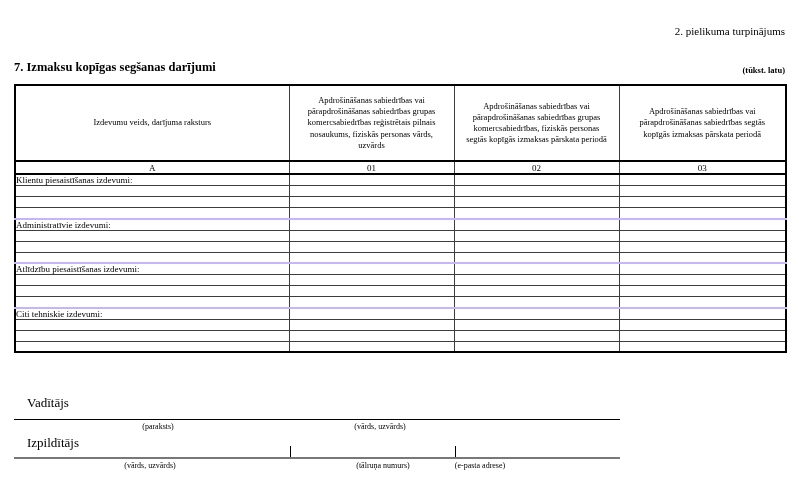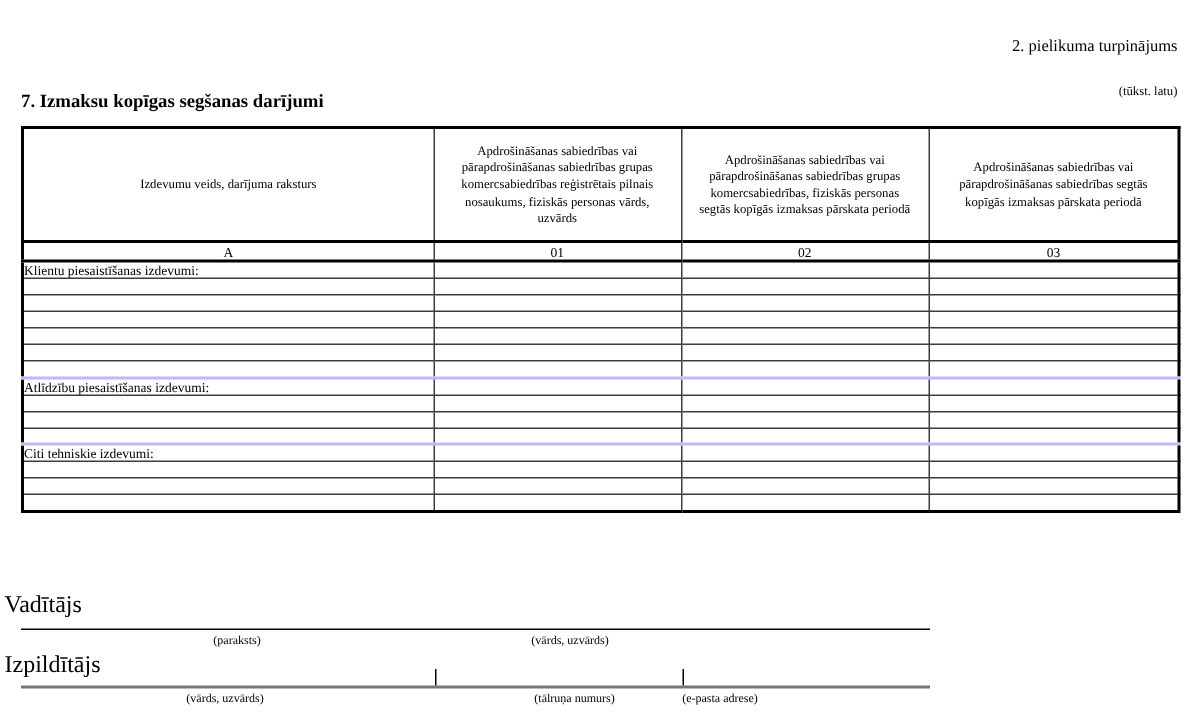--- a/index.html
+++ b/index.html
@@ -14,22 +14,23 @@
     position:absolute; top:13px; right:14px;
     font-size:11px;
     margin-top:12px;
   }
 
   .title {
     position:absolute; left:14px; top:60px;
     font-size:12.5px; font-weight:bold;
   }
   .units {
-    position:absolute; right:14px; top:55px;
+    position:absolute; right:14px; top:65px;
     font-size:8.5px;
+    font-weight:bold;
   }
 
   table.form {
     position:absolute; left:14px; top:84px;
     width:771px; border-collapse:collapse; table-layout:fixed;
     border:2px solid #000;
   }
   table.form th, table.form td {
     border:1px solid #3d3d3d;
     padding:0; overflow:hidden;
@@ -40,21 +41,21 @@
   }
   tr.codes-row td {
     height:13px; font-size:9px; text-align:center; vertical-align:middle;
     border-top:2px solid #000; border-bottom:2px solid #000;
   }
   tbody.rows td { height:11px; font-size:9px; vertical-align:middle; }
   tr.section-row td { border-top:2px solid #c4b5fd; }
   td.label-cell { text-align:left; padding:0 3px; white-space:nowrap; }
   tbody.rows tr:last-child td { border-bottom:2px solid #000; }
 
-  .footer-label { position:absolute; left:3px; font-size:16px;text-align:right; }
+  .footer-label { position:absolute; left:27px; font-size:13px;text-align:right; }
   #manager-label   { top:395px; }
   #executor-label  { top:435px; }
 
   .sig-line { position:absolute; left:14px; width:606px; border-top:1px solid #000; }
   #manager-line  { top:419px; }
   #executor-line { top:457px; border-top:2px solid #787878; }
 
   .tick { position:absolute; top:446px; height:11px; width:0; border-left:1px solid #000; }
   #tick-1 { left:290px; }
   #tick-2 { left:455px; }
@@ -115,20 +116,26 @@
         <td></td>
         <td></td>
       </tr>
     <tr>
         <td></td>
         <td></td>
         <td></td>
         <td></td>
       </tr>
 
+    <tr class="section-row">
+      <td class="label-cell">Administratīvie izdevumi:</td>
+      <td></td>
+        <td></td>
+        <td></td>
+    </tr>
     <tr>
         <td></td>
         <td></td>
         <td></td>
         <td></td>
       </tr>
     <tr>
         <td></td>
         <td></td>
         <td></td>

